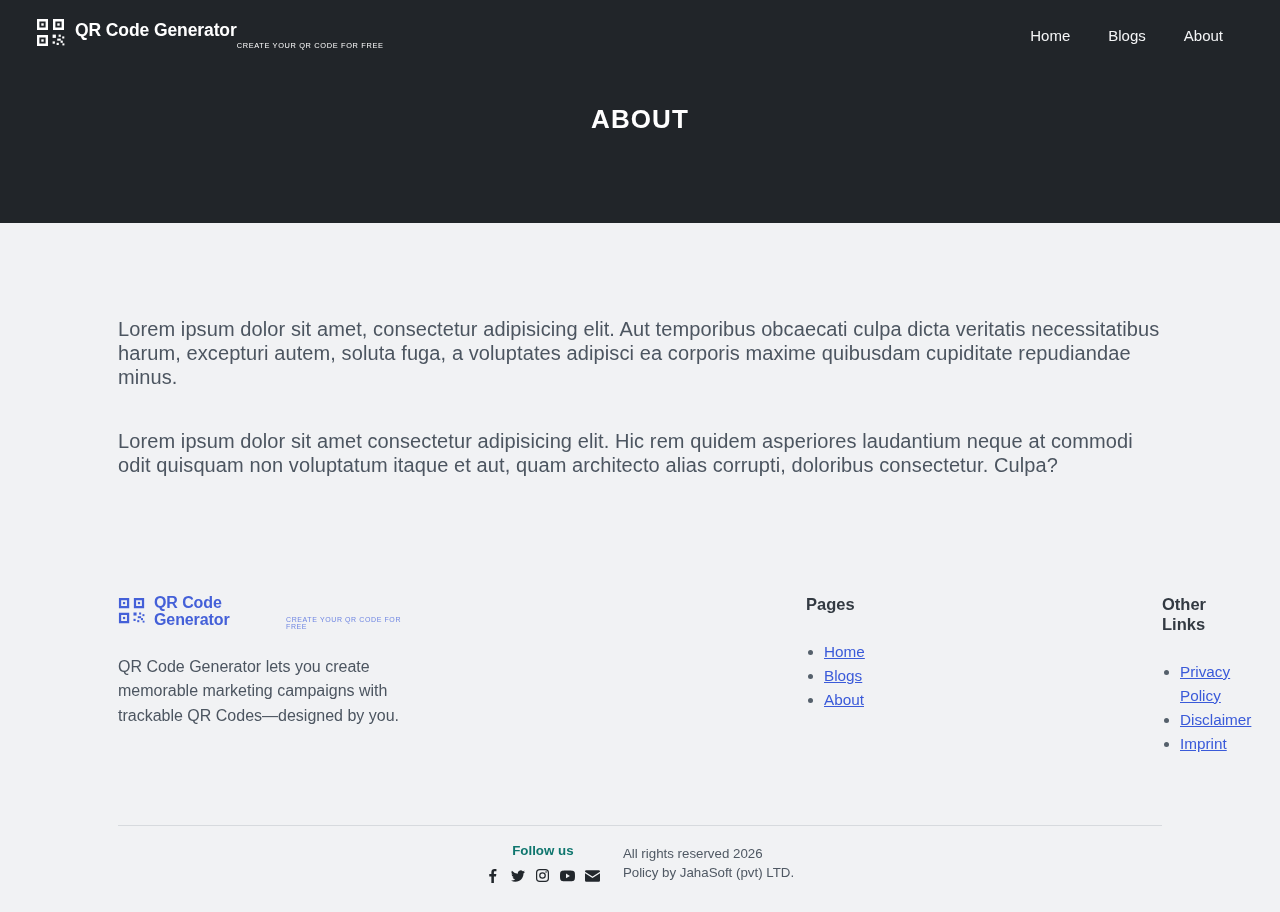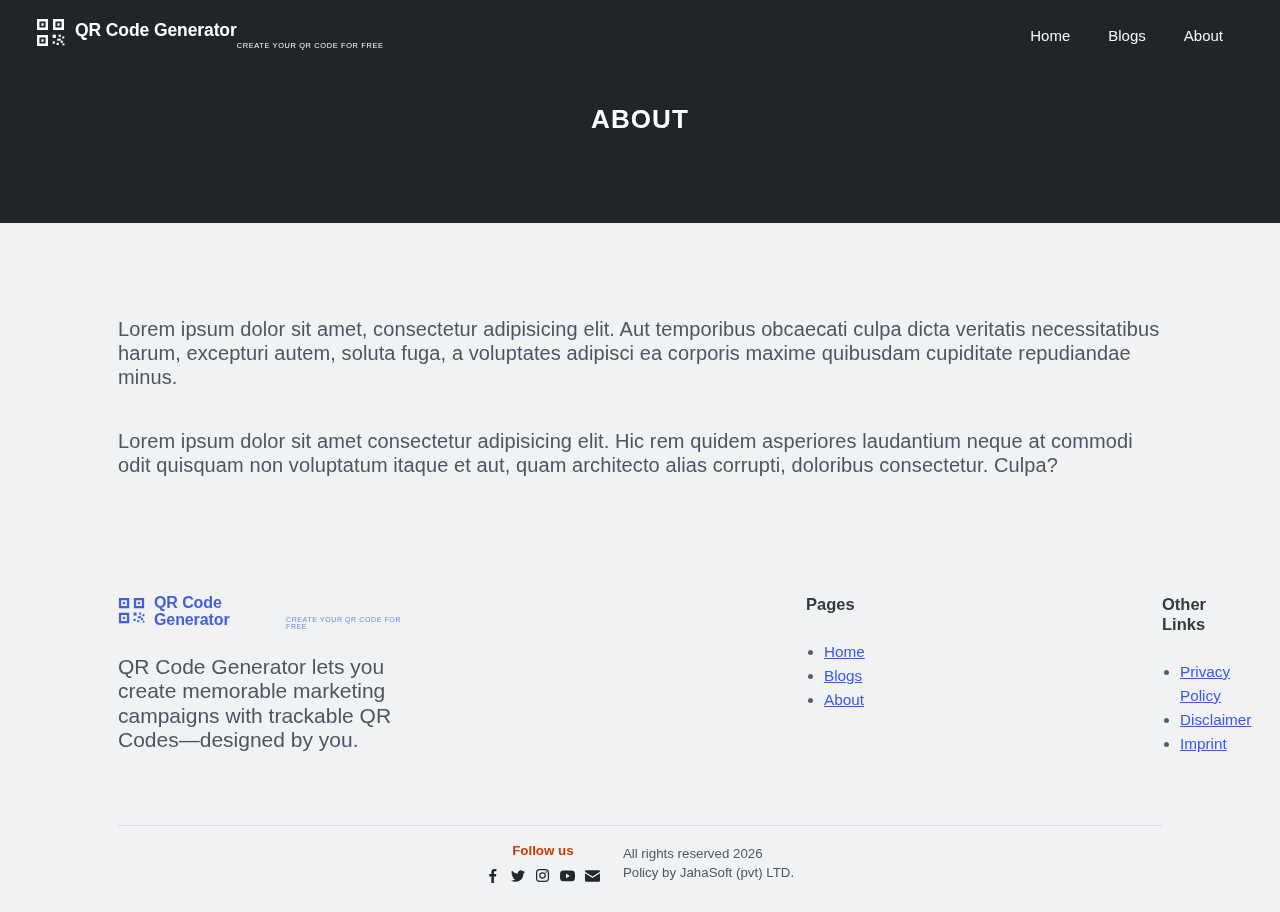--- a/index.html
+++ b/index.html
@@ -92,21 +92,21 @@
   .col-brand { width: 356px; padding-right: 40px; }
   .col-pages { width: 356px; padding-left: 356px; }
   .col-other { width: 332px; padding-left: 356px; }
 
   .footer-logo { display: flex; align-items: center; gap: 8px; text-decoration: none; }
   .footer-logo .logo-title { color: #4460d8; font-size: 16px; }
   .footer-logo .logo-sub { color: #6f86e2; font-size: 7px; letter-spacing: 0.6px; }
 
   .footer-about {
     margin: 24px 0 0 0;
-    font-size: 21px;
+    font-size: 16px;
     line-height: 24.5px;
     color: #4c5560;
     max-width: 300px;
   }
 
   .col-heading {
     margin: 0;
     font-size: 16.5px;
     font-weight: bold;
     color: #333a42;
@@ -140,21 +140,21 @@
     display: flex;
     justify-content: center;
     align-items: flex-start;
     padding-top: 17px;
     gap: 23px;
   }
   .follow-block { text-align: center; }
   .follow-label {
     font-size: 13.3px;
     font-weight: bold;
-    color: #c2410c;
+    color: #0f766e;
     line-height: 1.2;
   }
   .social-row {
     display: flex;
     gap: 11px;
     margin-top: 10px;
     justify-content: center;
   }
   .social-link {
     color: #22272c;

